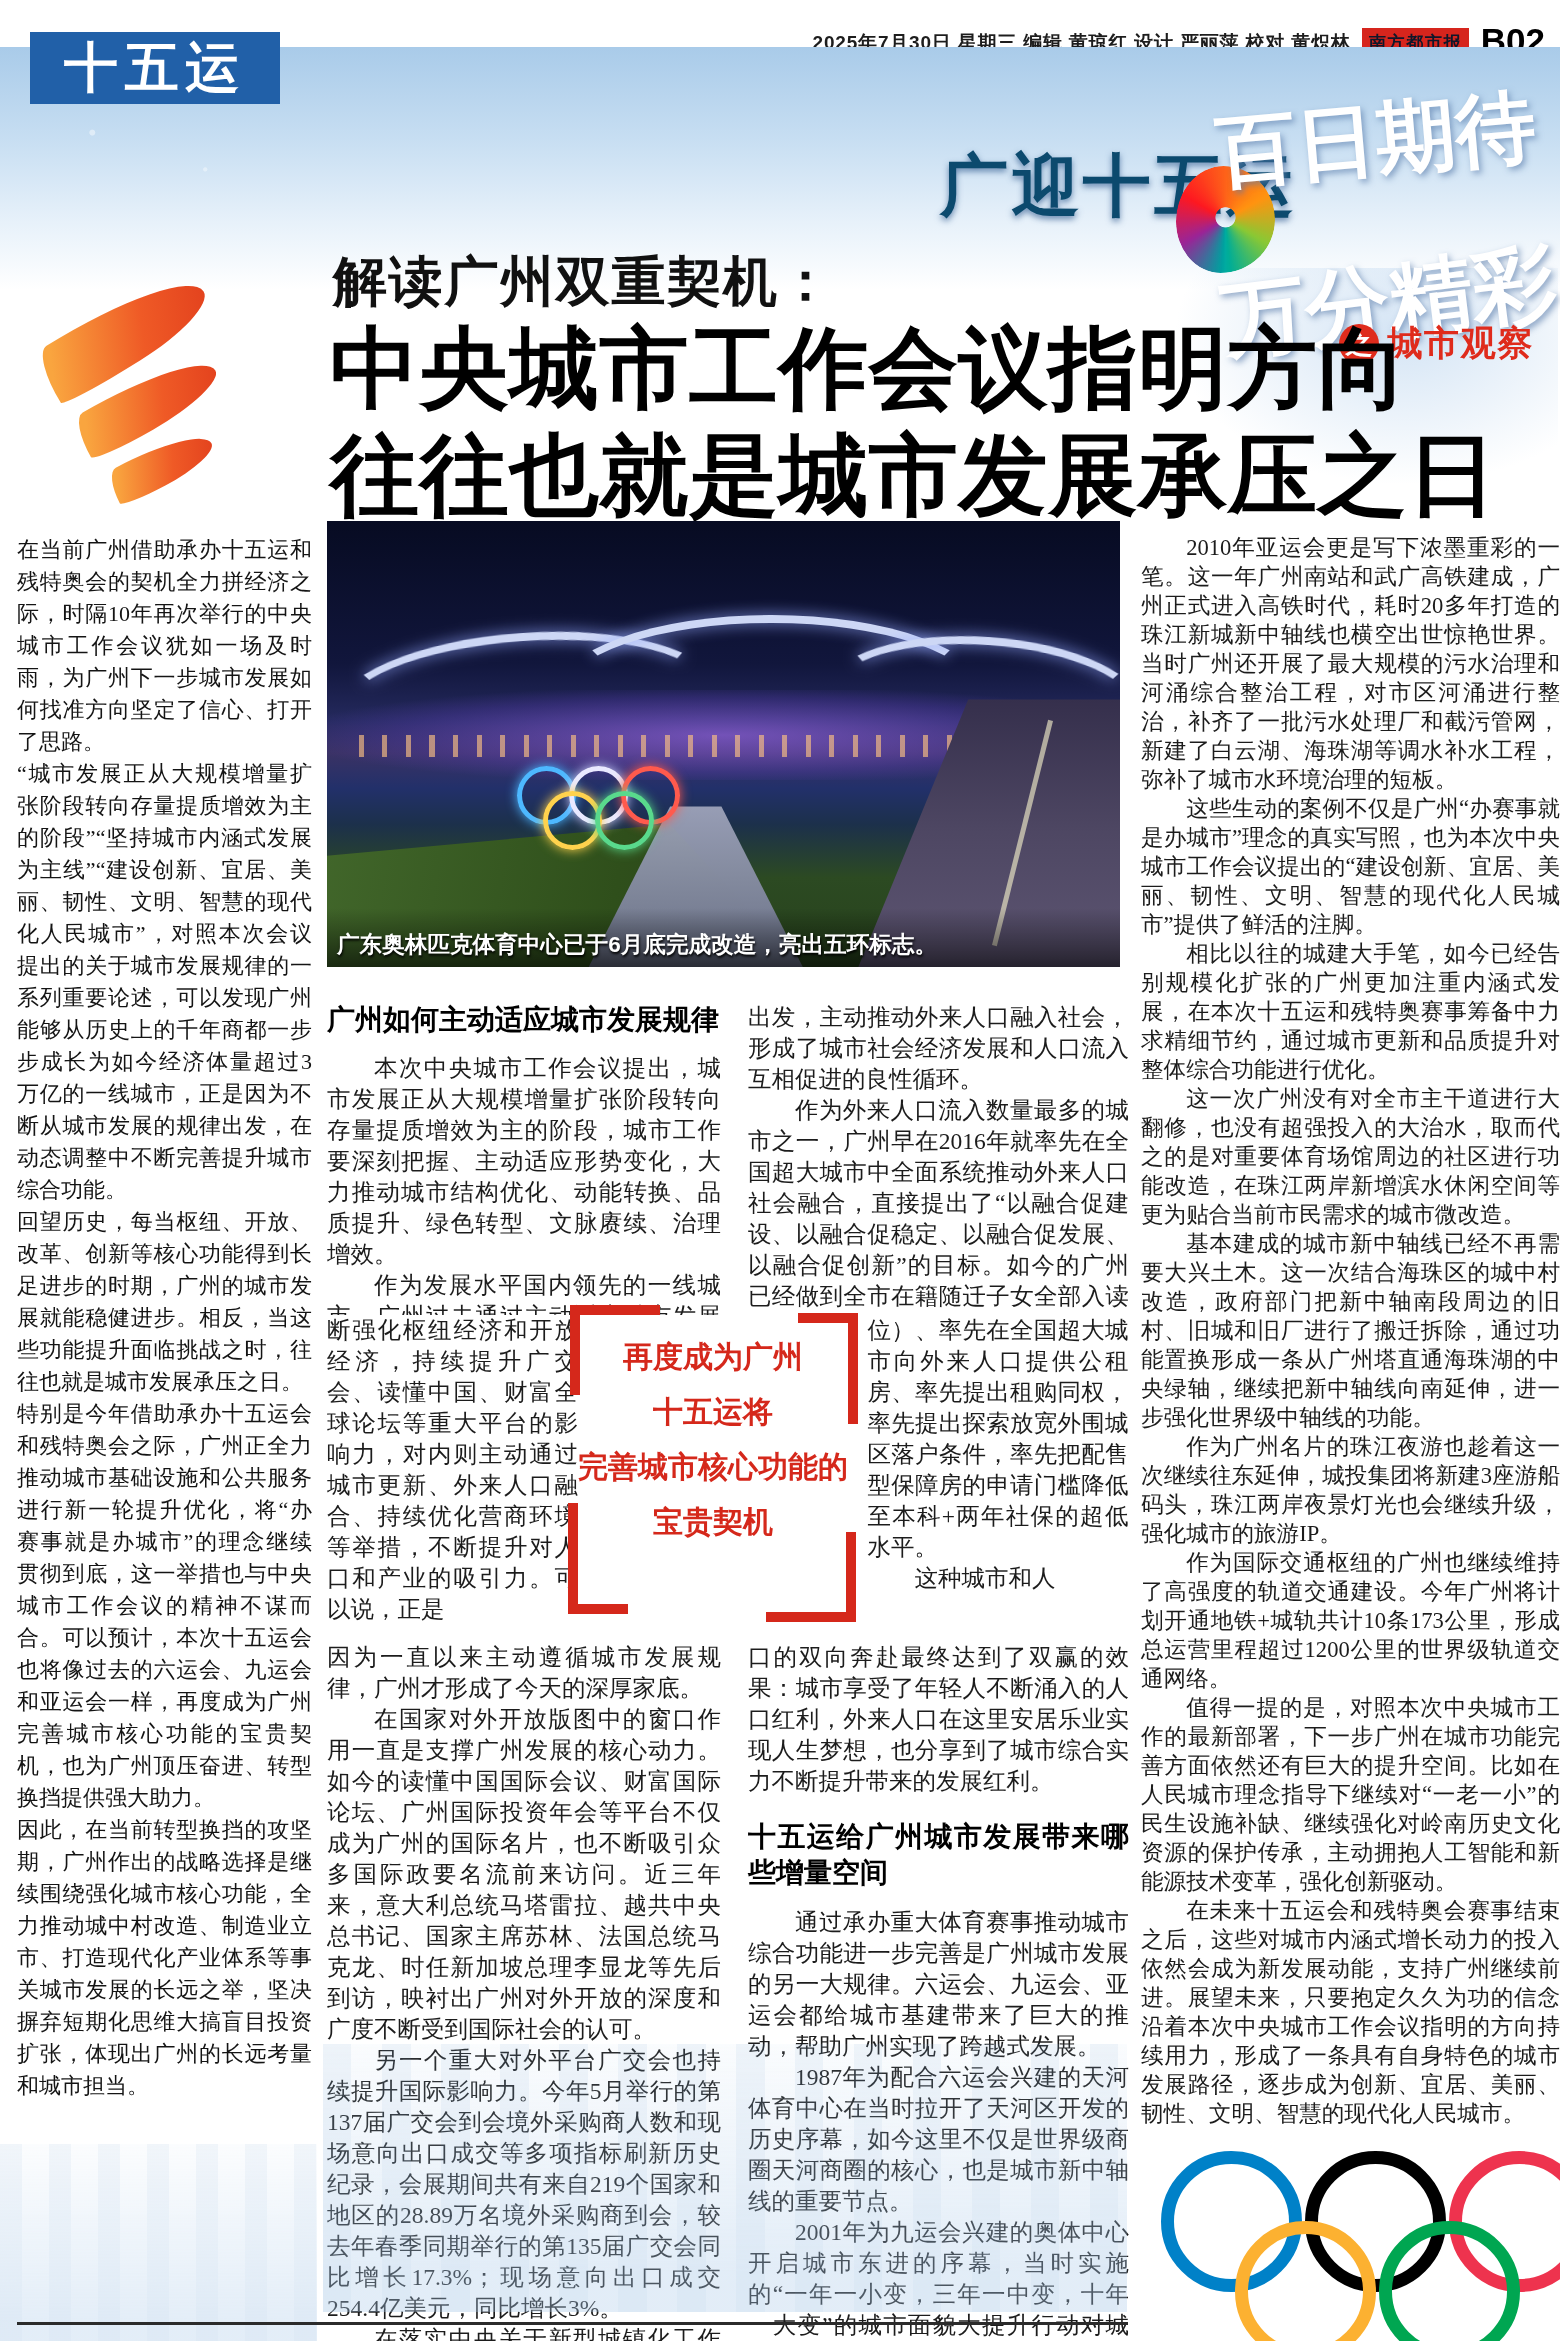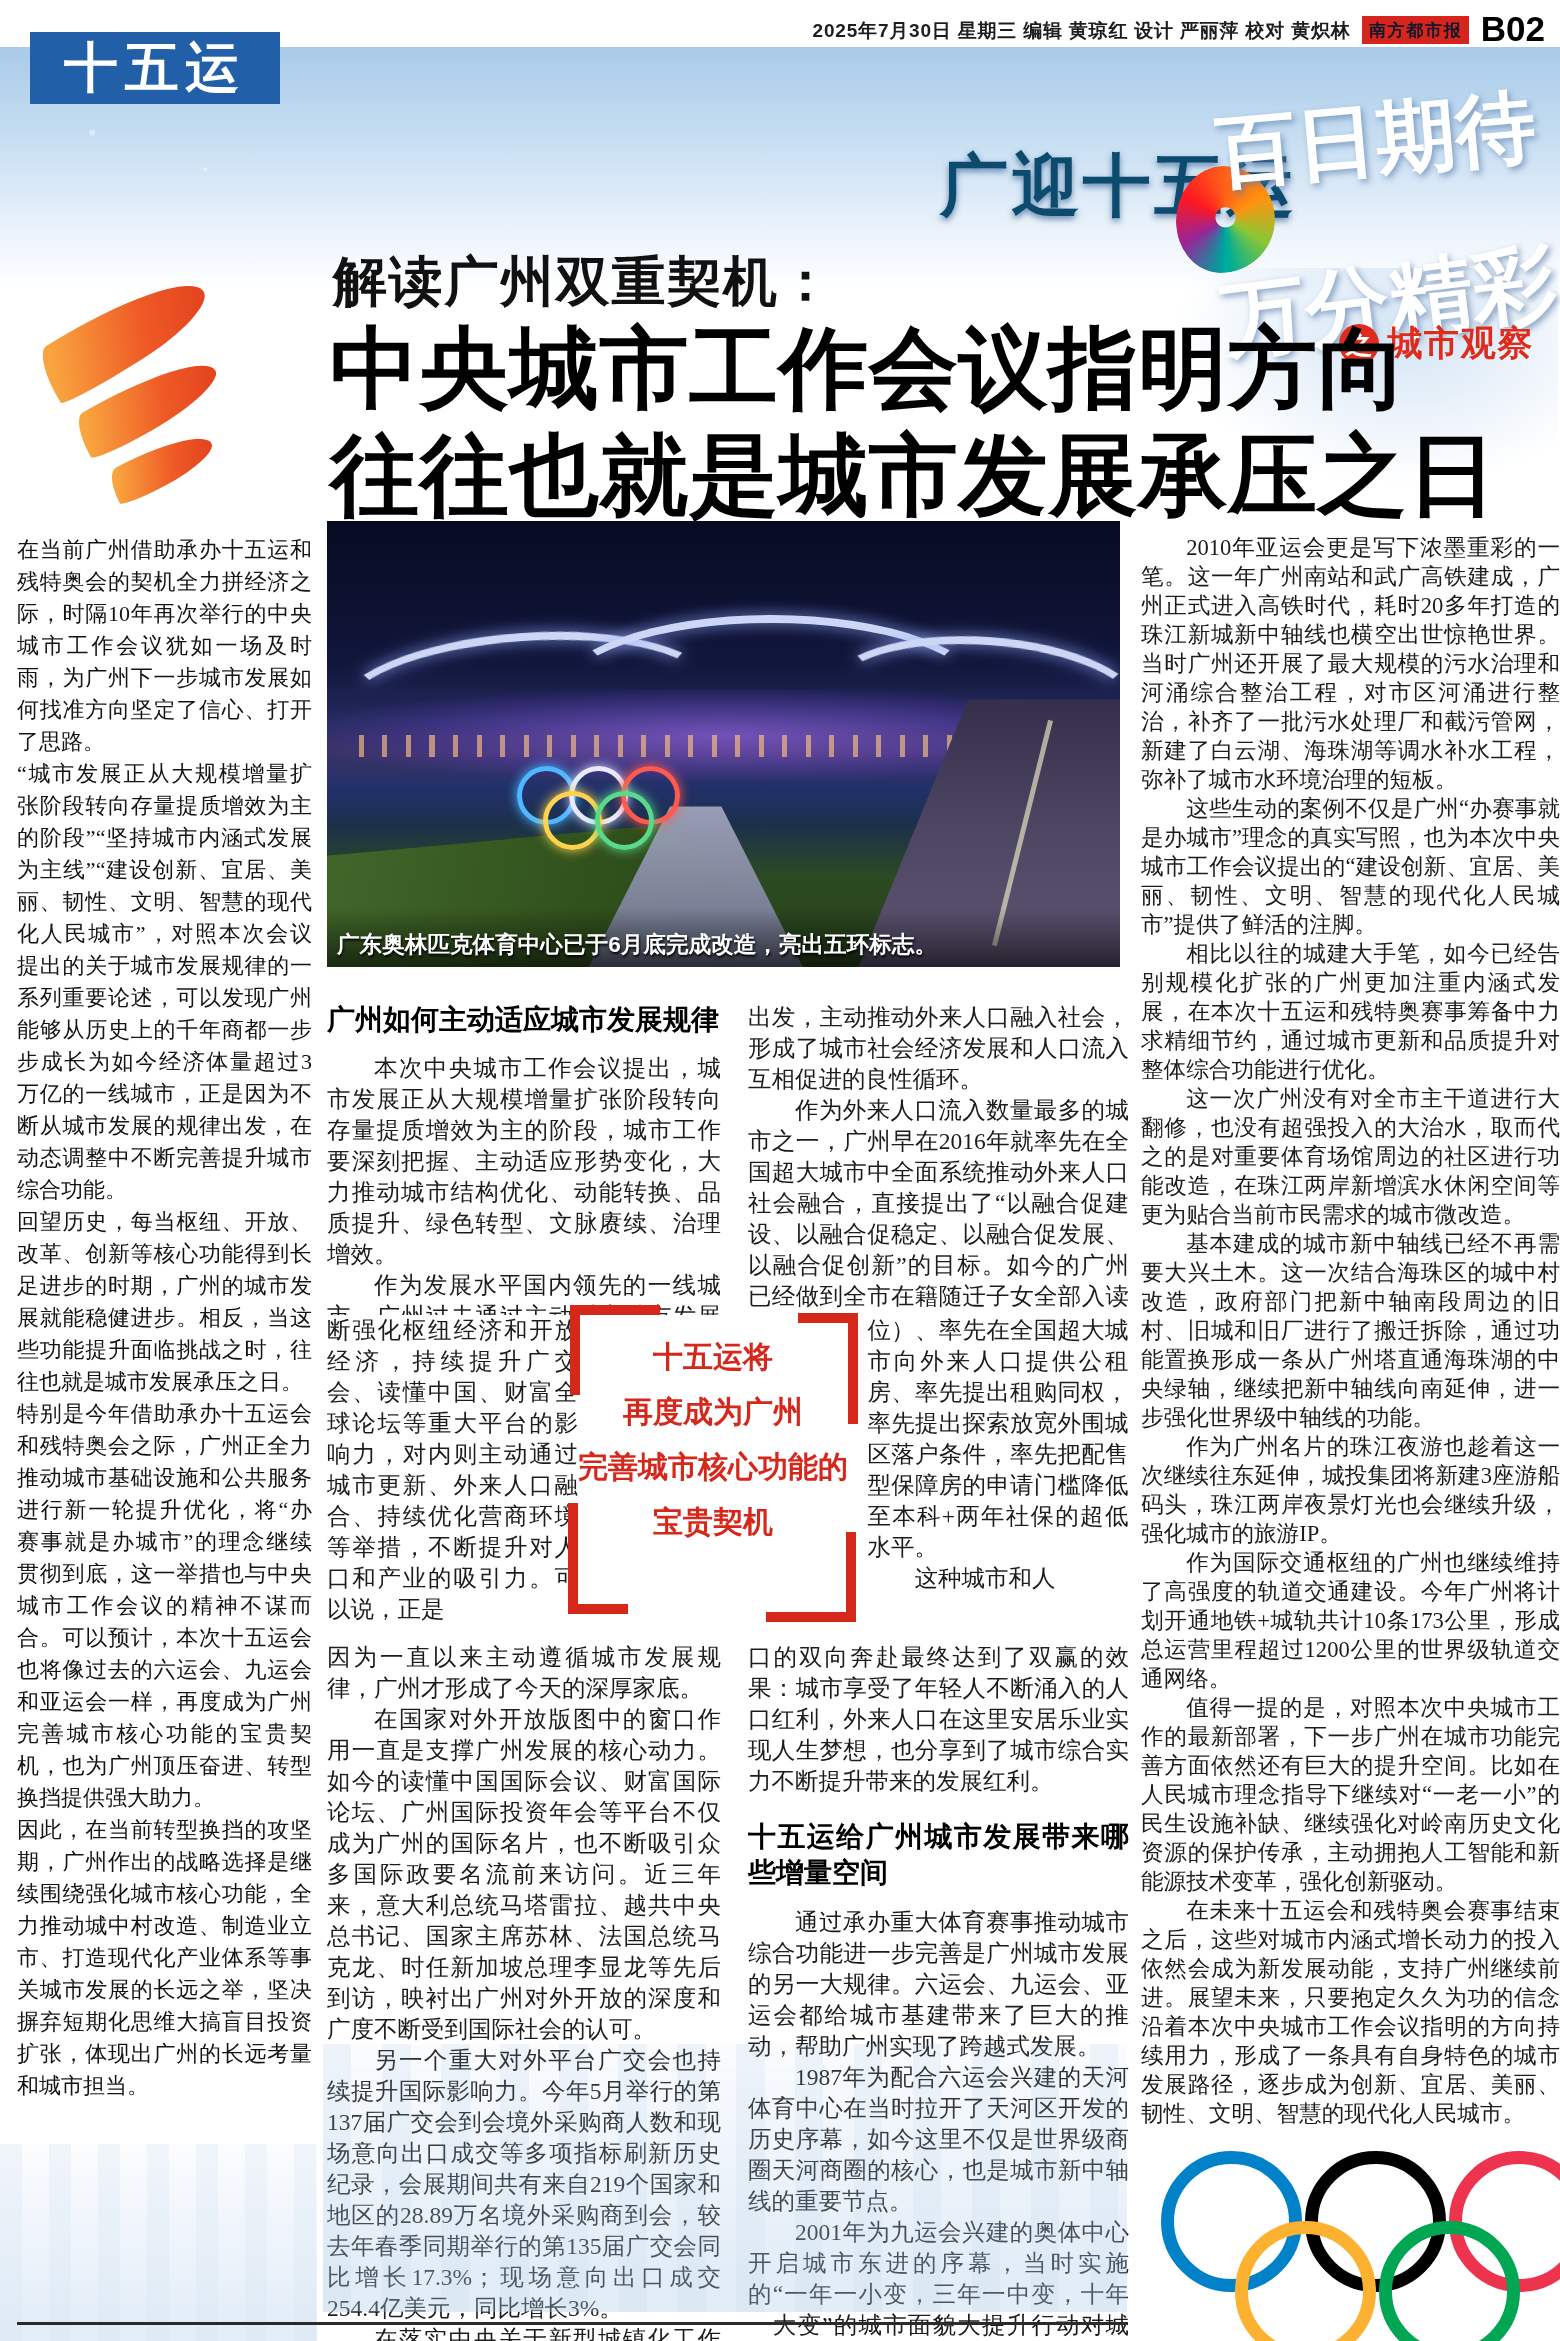--- a/index.html
+++ b/index.html
@@ -1,20 +1,20 @@
 <!DOCTYPE html>
 <html style="font-size:13.4px"><head>
 <meta charset="utf-8">
 <style>
   html,body{margin:0;padding:0;}
   .page{position:relative;width:1560px;height:2342px;background:#ffffff;overflow:hidden;
         font-family:"Liberation Serif","DejaVu Serif",serif;color:#1c1c1c;}
 
   
-  .top-header{position:absolute;top:4px;left:0;width:1560px;height:47px;border-bottom:2.5px solid #2a2a2a;
+  .top-header{position:absolute;top:16px;left:0;width:1560px;height:47px;border-bottom:2.5px solid #2a2a2a;
               display:flex;align-items:flex-end;justify-content:flex-end;gap:11.7px;padding:0 15px 5px 0;box-sizing:border-box;
               font-family:"Liberation Sans","DejaVu Sans",sans-serif;}
   .date-line{font-size:19px;font-weight:600;color:#1d1d1d;letter-spacing:0.8px;}
   .brand-box{background:#d6251d;color:#0f172a;font-size:17px;font-weight:800;padding:2.5px 6.7px;letter-spacing:1.7px;}
   .page-no{font-size:35px;font-weight:900;color:#000;line-height:0.9;}
 
   
   .banner-bg{position:absolute;top:47px;left:0;width:1560px;height:243px;
              background:linear-gradient(180deg,#a9cbe9 0%,#c7def2 38%,#e7f1fa 72%,#ffffff 100%);}
   .banner-burst{position:absolute;top:59px;left:17px;width:251px;height:184px;opacity:.5;
@@ -239,22 +239,22 @@
       </div>
     </div>
   </div>
 
   <div class="pull-quote">
     <div class="pq tl"></div>
     <div class="pq tr"></div>
     <div class="pq bl"></div>
     <div class="pq br"></div>
     <div class="pq-text">
+      <div>再度成为广州</div>
       <div>十五运将</div>
-      <div>再度成为广州</div>
       <div>完善城市核心功能的</div>
       <div>宝贵契机</div>
     </div>
   </div>
 
   <div class="right-col">
     <p>2010年亚运会更是写下浓墨重彩的一笔。这一年广州南站和武广高铁建成，广州正式进入高铁时代，耗时20多年打造的珠江新城新中轴线也横空出世惊艳世界。当时广州还开展了最大规模的污水治理和河涌综合整治工程，对市区河涌进行整治，补齐了一批污水处理厂和截污管网，新建了白云湖、海珠湖等调水补水工程，弥补了城市水环境治理的短板。</p>
     <p>这些生动的案例不仅是广州“办赛事就是办城市”理念的真实写照，也为本次中央城市工作会议提出的“建设创新、宜居、美丽、韧性、文明、智慧的现代化人民城市”提供了鲜活的注脚。</p>
     <p>相比以往的城建大手笔，如今已经告别规模化扩张的广州更加注重内涵式发展，在本次十五运和残特奥赛事筹备中力求精细节约，通过城市更新和品质提升对整体综合功能进行优化。</p>
     <p>这一次广州没有对全市主干道进行大翻修，也没有超强投入的大治水，取而代之的是对重要体育场馆周边的社区进行功能改造，在珠江两岸新增滨水休闲空间等更为贴合当前市民需求的城市微改造。</p>

